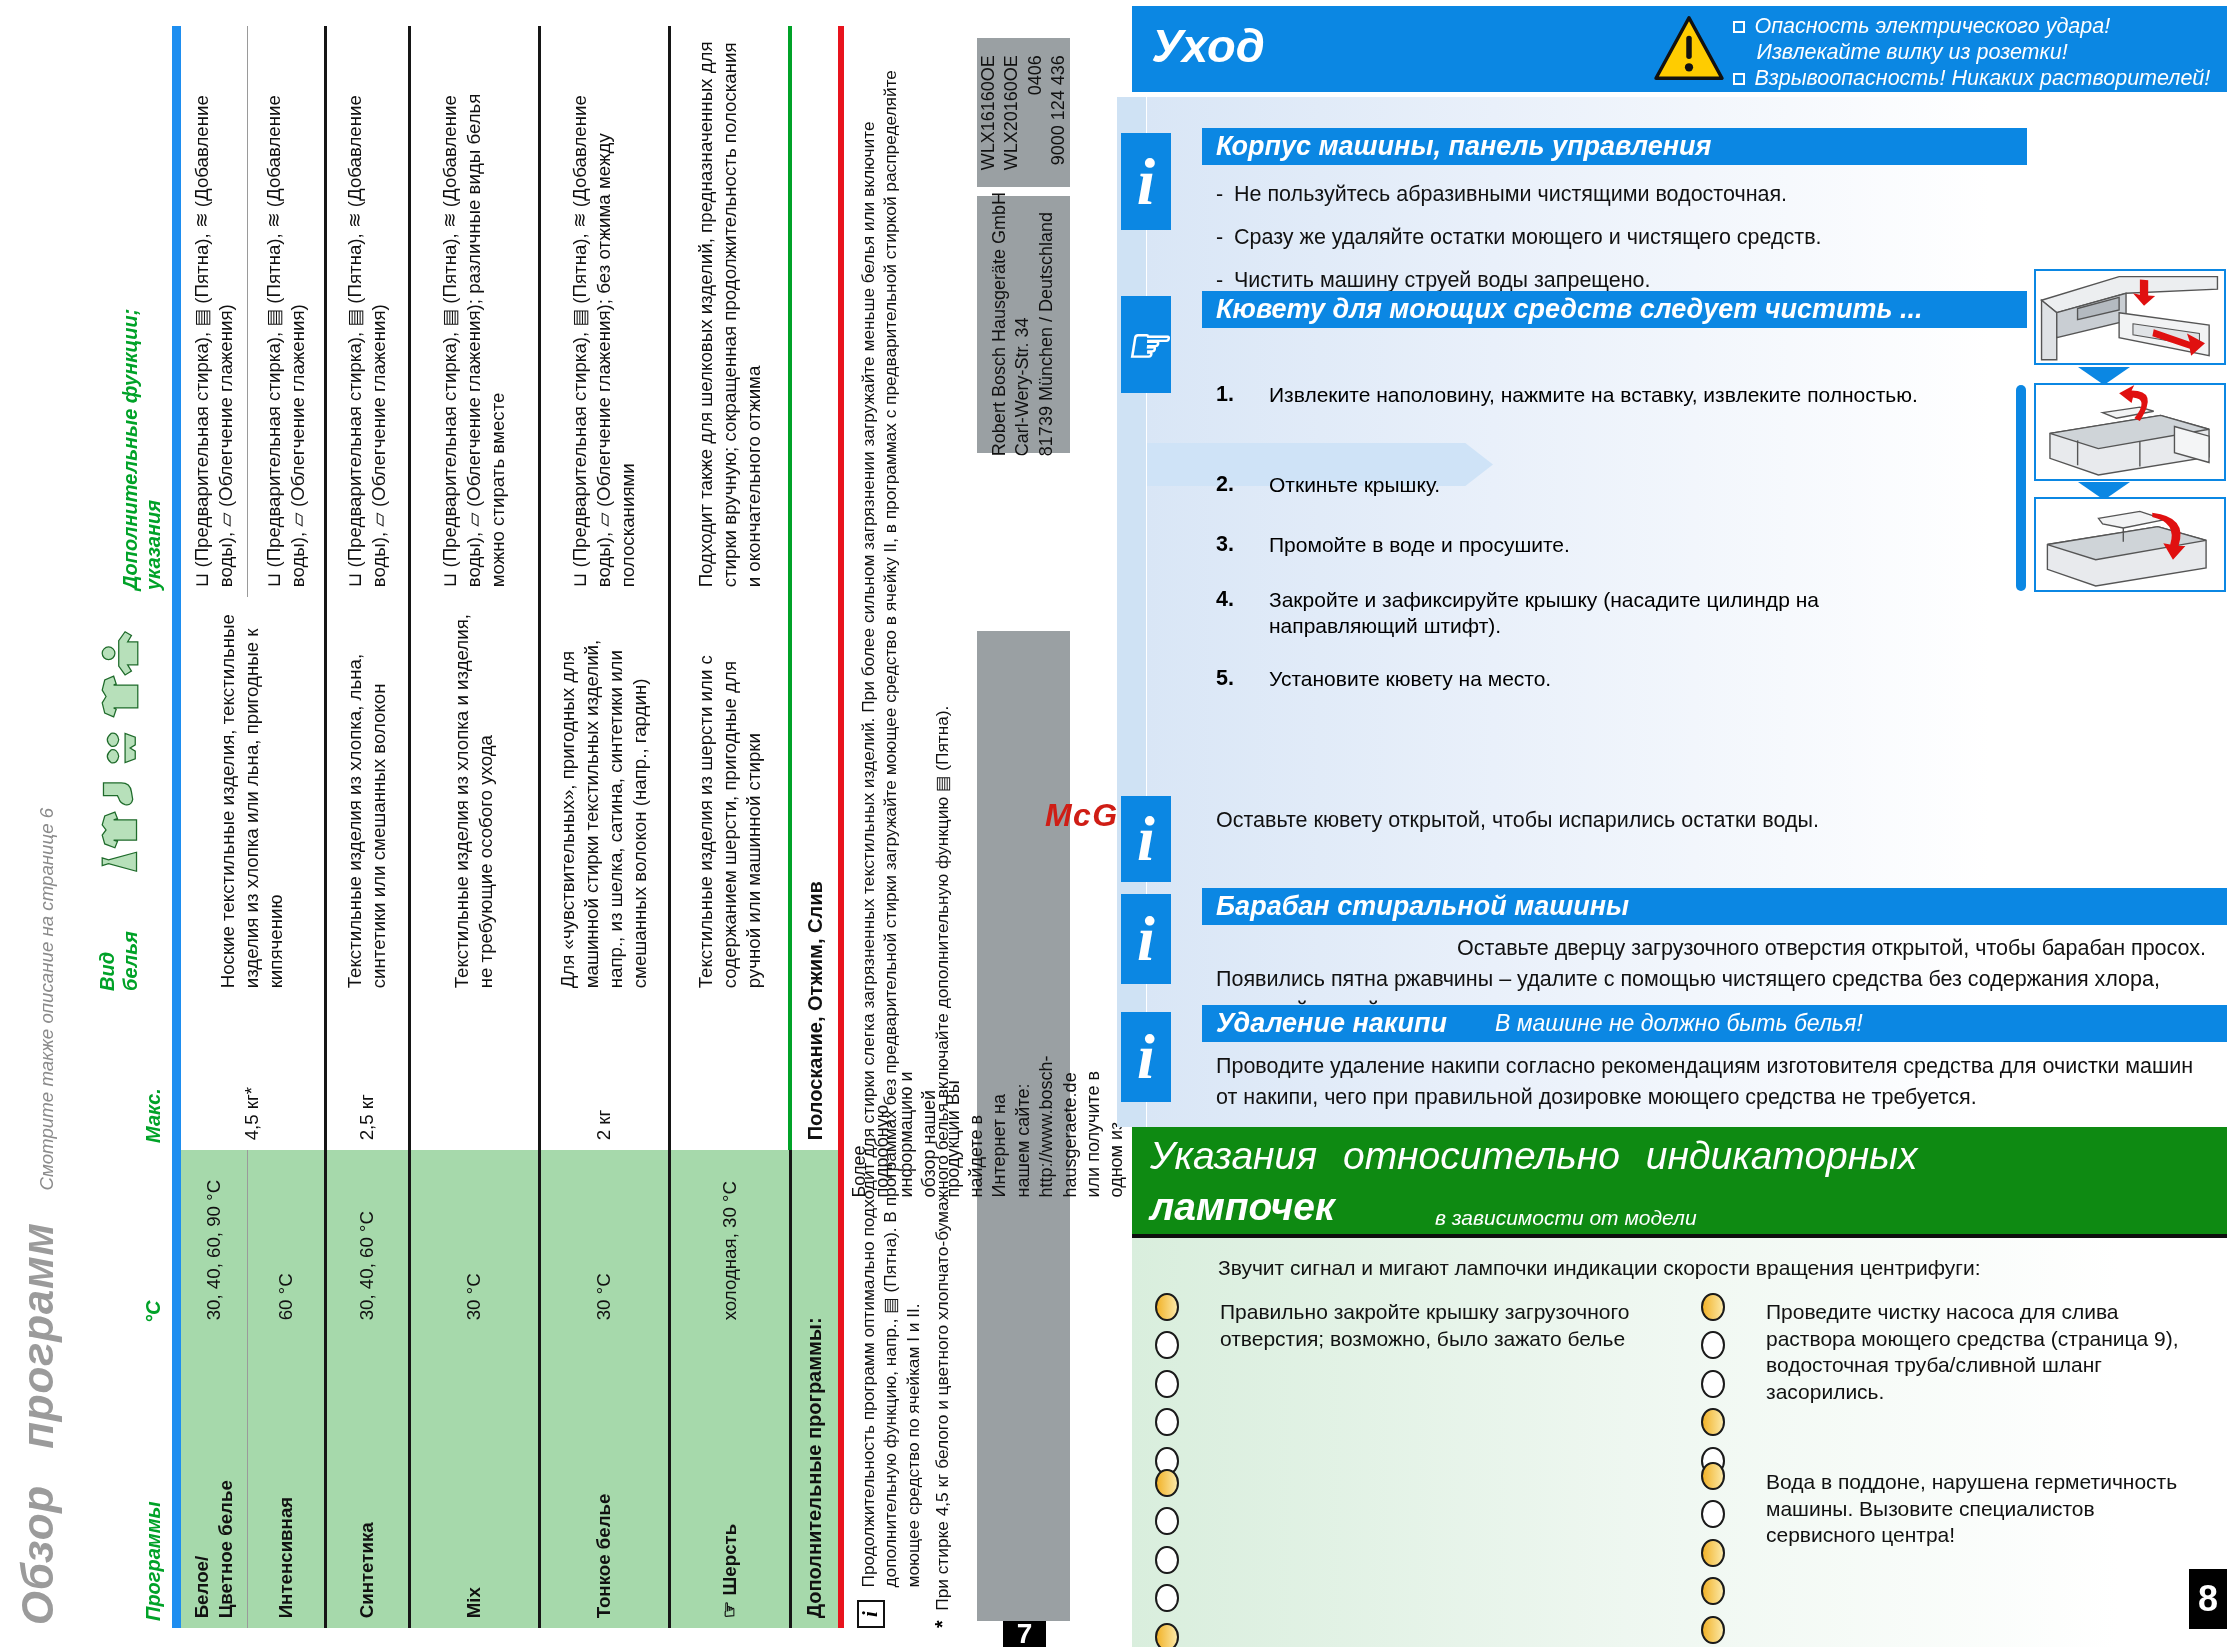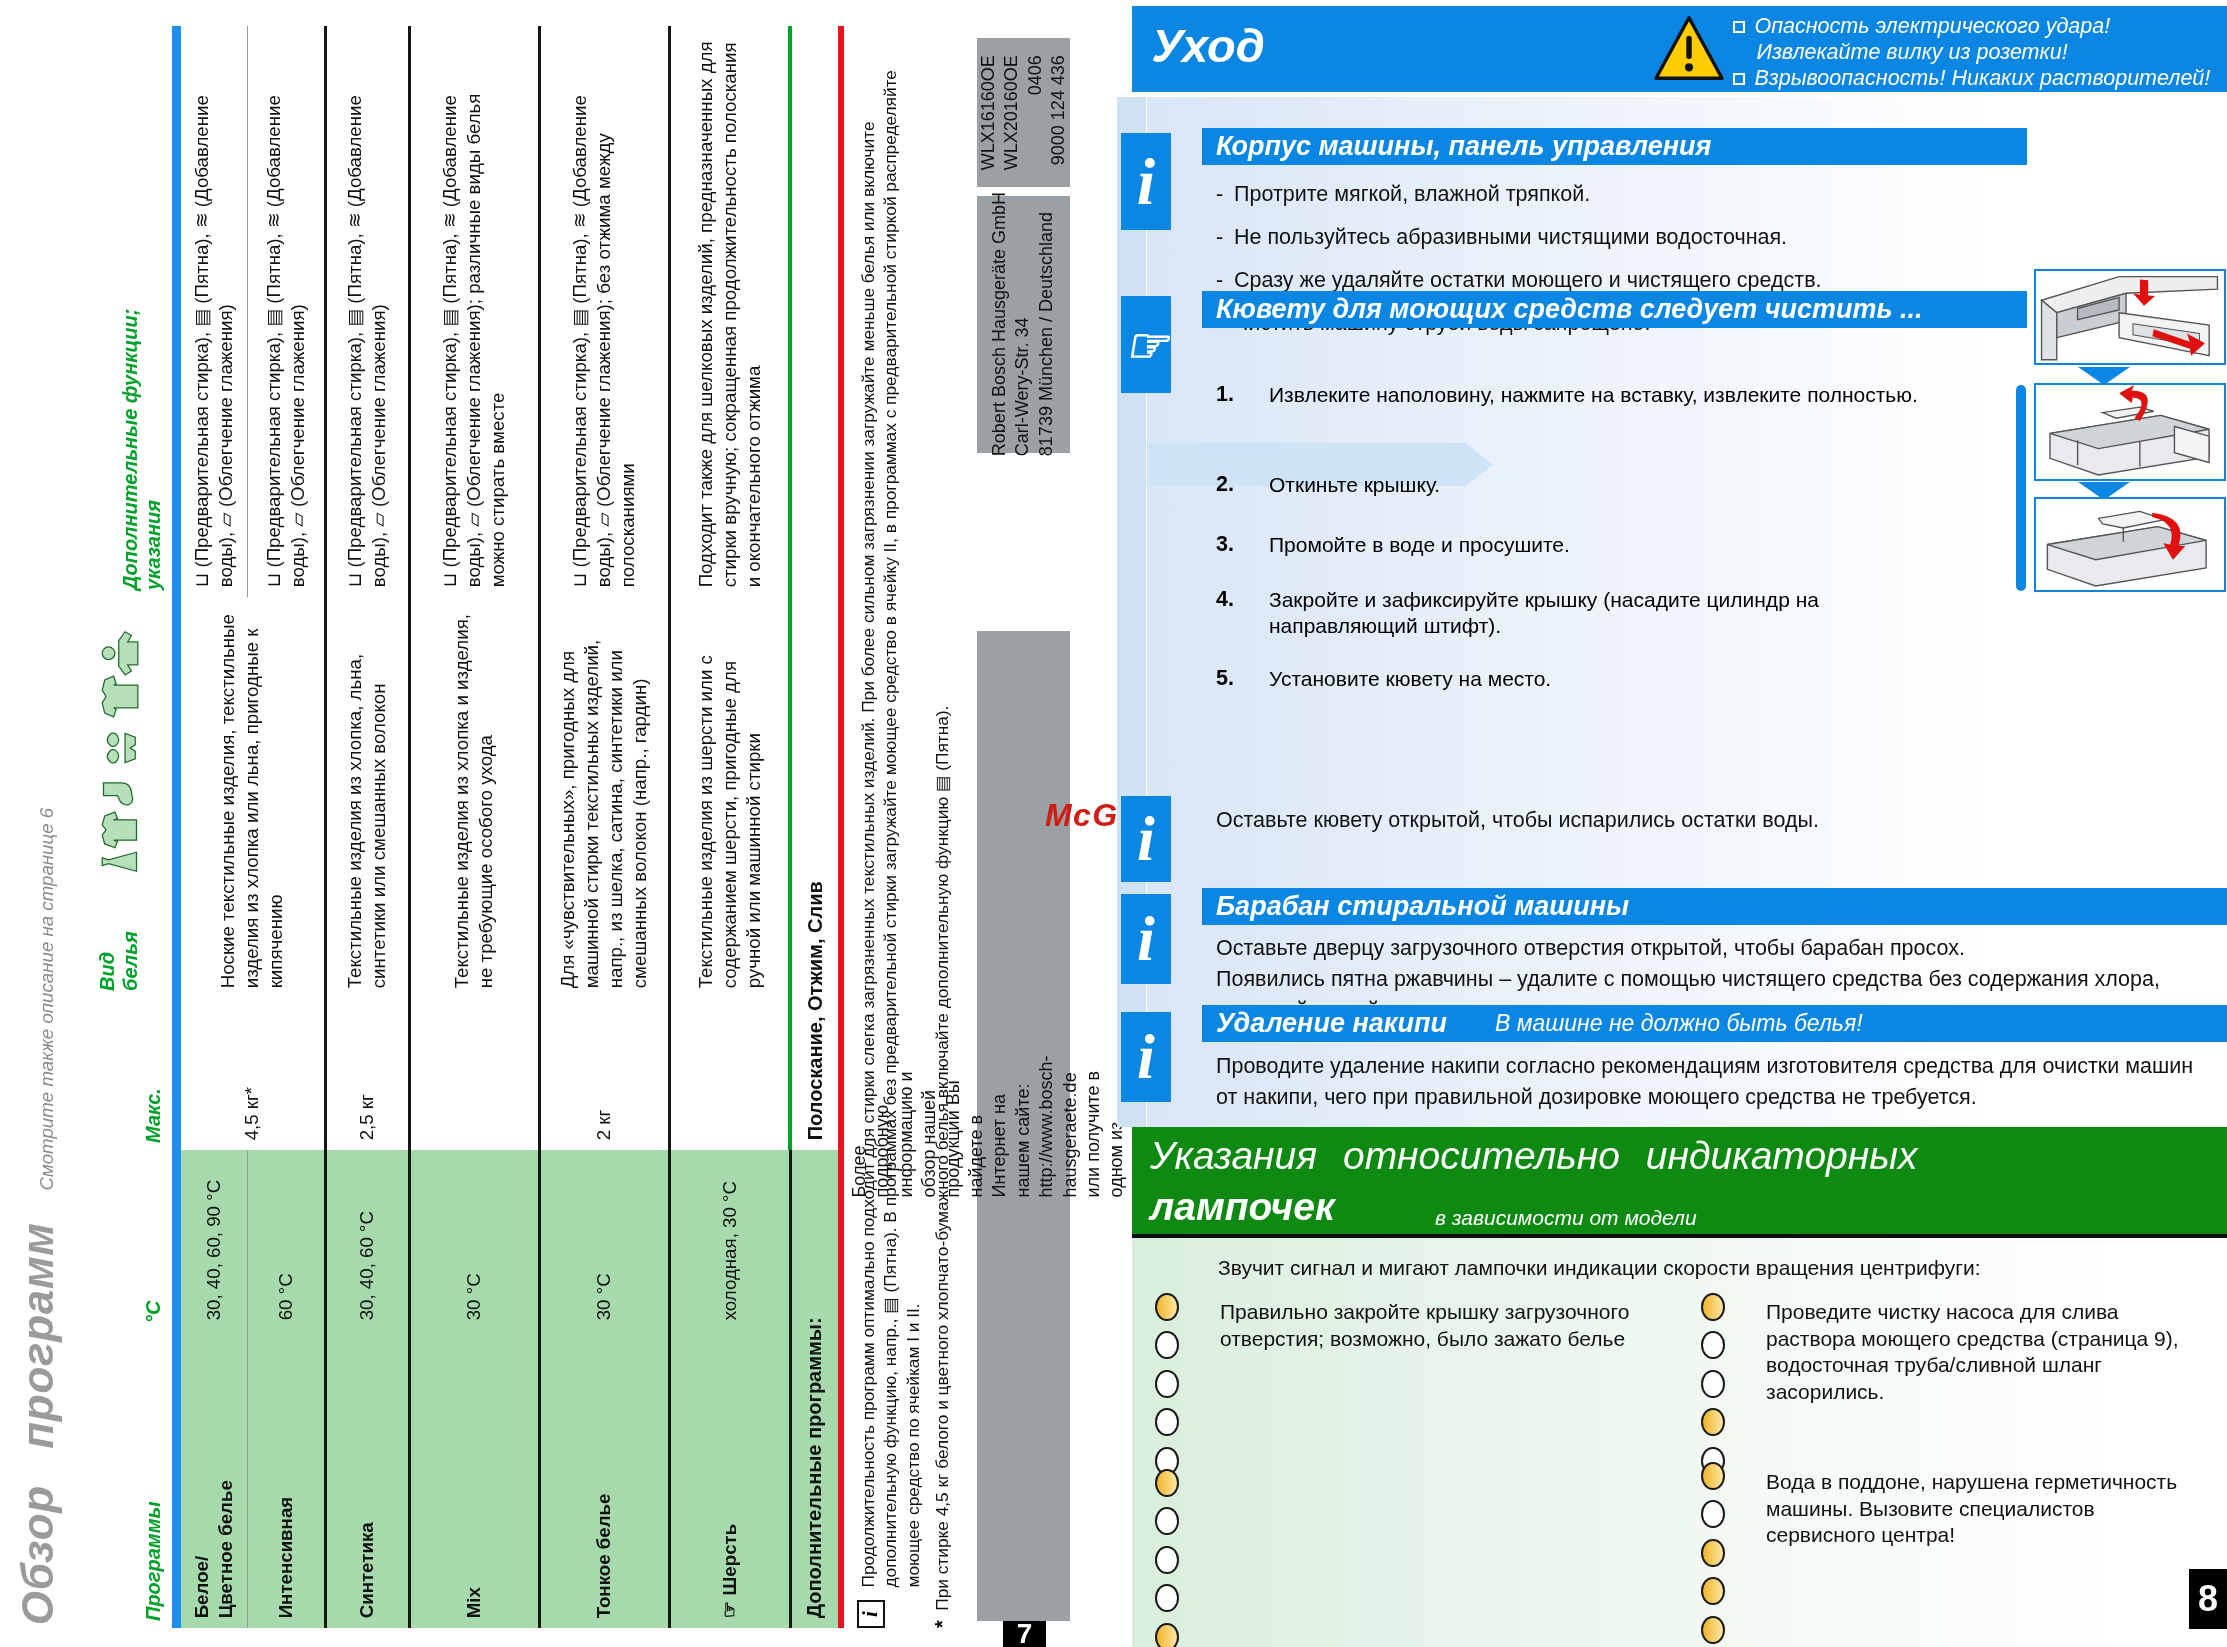--- a/index.html
+++ b/index.html
@@ -227,21 +227,20 @@
       <div><span class="wbul"></span><span>Взрывоопасность!  Никаких растворителей!</span></div>
     </div>
   </div>
 
   <div class="blue-strip"></div>
   <div class="panel-main"></div>
 
   <div class="ibox" style="top:133px; height:97px; font-size:66px;">i</div>
   <div class="sbar" style="left:1202px; top:128px; width:825px; height:37px;">Корпус машины, панель управления</div>
   <div class="rp-text dash-list" style="left:1216px; top:179px; width:796px;">
-    <div><span class="dash">-</span><span>Протрите мягкой, влажной тряпкой.</span></div>
     <div><span class="dash">-</span><span>Не пользуйтесь абразивными чистящими водосточная.</span></div>
     <div><span class="dash">-</span><span>Сразу же удаляйте остатки моющего и чистящего средств.</span></div>
     <div><span class="dash">-</span><span>Чистить машину струей воды запрещено.</span></div>
   </div>
 
   <div class="ibox" style="top:296px; height:97px; font-size:48px;">☞</div>
   <div class="sbar" style="left:1202px; top:291px; width:825px; height:37px;">Кювету для моющих средств следует  чистить ...</div>
   <div class="arrow-band"></div>
   <div class="steps">
     <div class="step" style="position:absolute; left:1216px; top:382px;">
@@ -300,21 +299,21 @@
       <path d="M168 20 q52 6 38 48 l10 0 l-18 20 l-14 -24 l10 2 q10 -32 -26 -40 z" fill="#e01010"></path>
     </svg>
   </div>
   <div class="vbar"></div>
 
   <div class="ibox" style="top:796px; height:86px; font-size:64px;">i</div>
   <div class="rp-text" style="left:1216px; top:805px; width:900px;">Оставьте кювету открытой, чтобы испарились остатки воды.</div>
 
   <div class="ibox" style="top:894px; height:90px; font-size:64px;">i</div>
   <div class="sbar" style="left:1202px; top:888px; width:1025px; height:37px;">Барабан стиральной машины</div>
-  <div class="rp-text" style="left:1216px; top:933px; width:990px;">Оставьте дверцу загрузочного отверстия открытой, чтобы барабан просох.</div>
+  <div class="rp-text" style="left:1216px; top:933px; width:990px;text-align:right;">Оставьте дверцу загрузочного отверстия открытой, чтобы барабан просох.</div>
   <div class="rp-text" style="left:1216px; top:964px; width:997px;">Появились пятна ржавчины – удалите с помощью чистящего средства без содержания хлора, стальной сеткой пользоваться нельзя.</div>
 
   <div class="ibox" style="top:1012px; height:90px; font-size:64px;">i</div>
   <div class="sbar" style="left:1202px; top:1005px; width:1025px; height:37px;">
     <span>Удаление накипи</span>
     <span class="sub">В машине не должно быть белья!</span>
   </div>
   <div class="rp-text" style="left:1216px; top:1051px; width:1004px;">Проводите удаление накипи согласно рекомендациям изготовителя средства для очистки машин от накипи, чего при правильной дозировке моющего средства не требуется.</div>
 
   <div class="greenbar">

